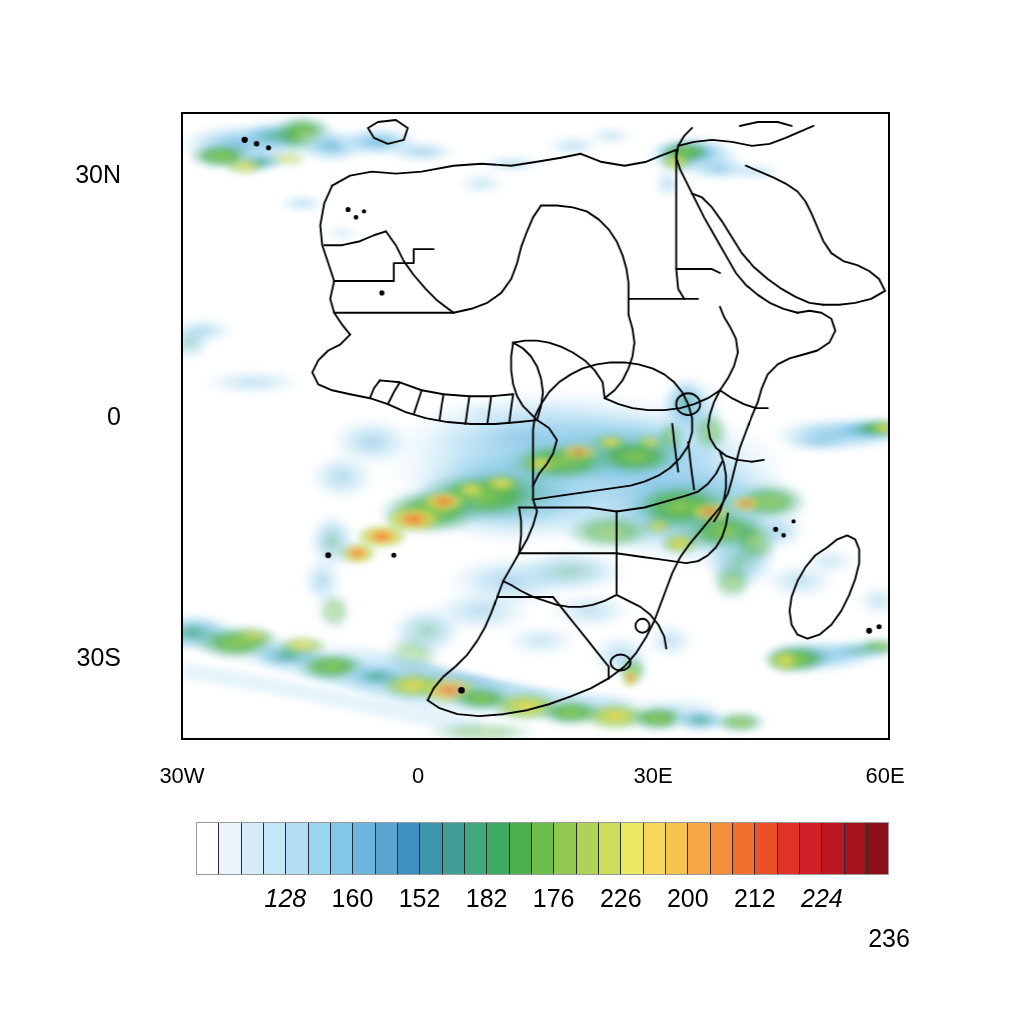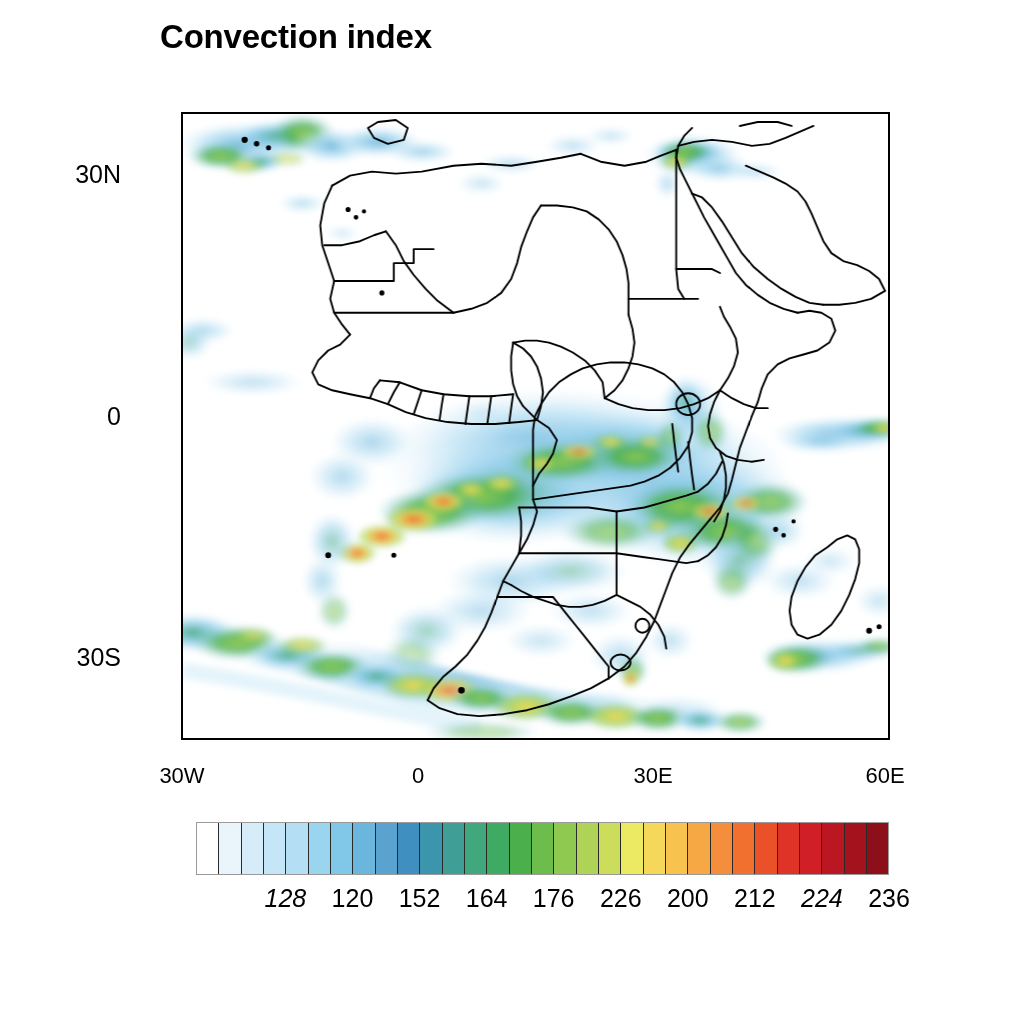--- a/index.html
+++ b/index.html
@@ -48,21 +48,20 @@
   .cbar-cell:last-child{border-right:none;}
   .cbar-labels{position:absolute;left:196px;top:884px;width:693px;height:32px;}
   .cbar-label{position:absolute;font-size:25px;color:#000;text-align:center;
               transform:translateX(-50%);font-family:"Liberation Sans",sans-serif;white-space:nowrap;}
 </style>
 </head>
 <body>
 
 <div class="root">
 
-  <div class="title">Convection index</div>
 
   <div class="map-frame">
     <svg class="map-canvas" viewBox="0 0 709 628" preserveAspectRatio="none">
       <defs>
 
         <radialGradient id="g-cold" cx="50%" cy="50%" r="50%">
           <stop offset="0%" stop-color="#6ab6dd" stop-opacity="0.95"></stop>
           <stop offset="55%" stop-color="#b3def3" stop-opacity="0.75"></stop>
           <stop offset="100%" stop-color="#eaf5fb" stop-opacity="0"></stop>
         </radialGradient>
@@ -486,24 +485,24 @@
       <div class="cbar-cell" style="background: rgb(241, 112, 47);"></div>
       <div class="cbar-cell" style="background: rgb(234, 81, 40);"></div>
       <div class="cbar-cell" style="background: rgb(224, 51, 39);"></div>
       <div class="cbar-cell" style="background: rgb(208, 31, 38);"></div>
       <div class="cbar-cell" style="background: rgb(187, 23, 34);"></div>
       <div class="cbar-cell" style="background: rgb(163, 18, 29);"></div>
       <div class="cbar-cell" style="background: rgb(140, 15, 26);"></div>
     </div>
   <div class="cbar-labels">
       <div class="cbar-label" style="left: 12.9032%; font-style: italic;">128</div>
-      <div class="cbar-label" style="left: 22.5806%;">120</div>
+      <div class="cbar-label" style="left: 22.5806%;">160</div>
       <div class="cbar-label" style="left: 32.2581%;">152</div>
-      <div class="cbar-label" style="left: 41.9355%;">164</div>
+      <div class="cbar-label" style="left: 41.9355%;">182</div>
       <div class="cbar-label" style="left: 51.6129%;">176</div>
       <div class="cbar-label" style="left: 61.2903%;">226</div>
       <div class="cbar-label" style="left: 70.9677%;">200</div>
       <div class="cbar-label" style="left: 80.6452%;">212</div>
       <div class="cbar-label" style="left: 90.3226%; font-style: italic;">224</div>
-      <div class="cbar-label" style="left: 100%;">236</div>
+      <div class="cbar-label" style="left: 100%; margin-top: 40px;">236</div>
     </div>
 
 </div>
 
 </body></html>

